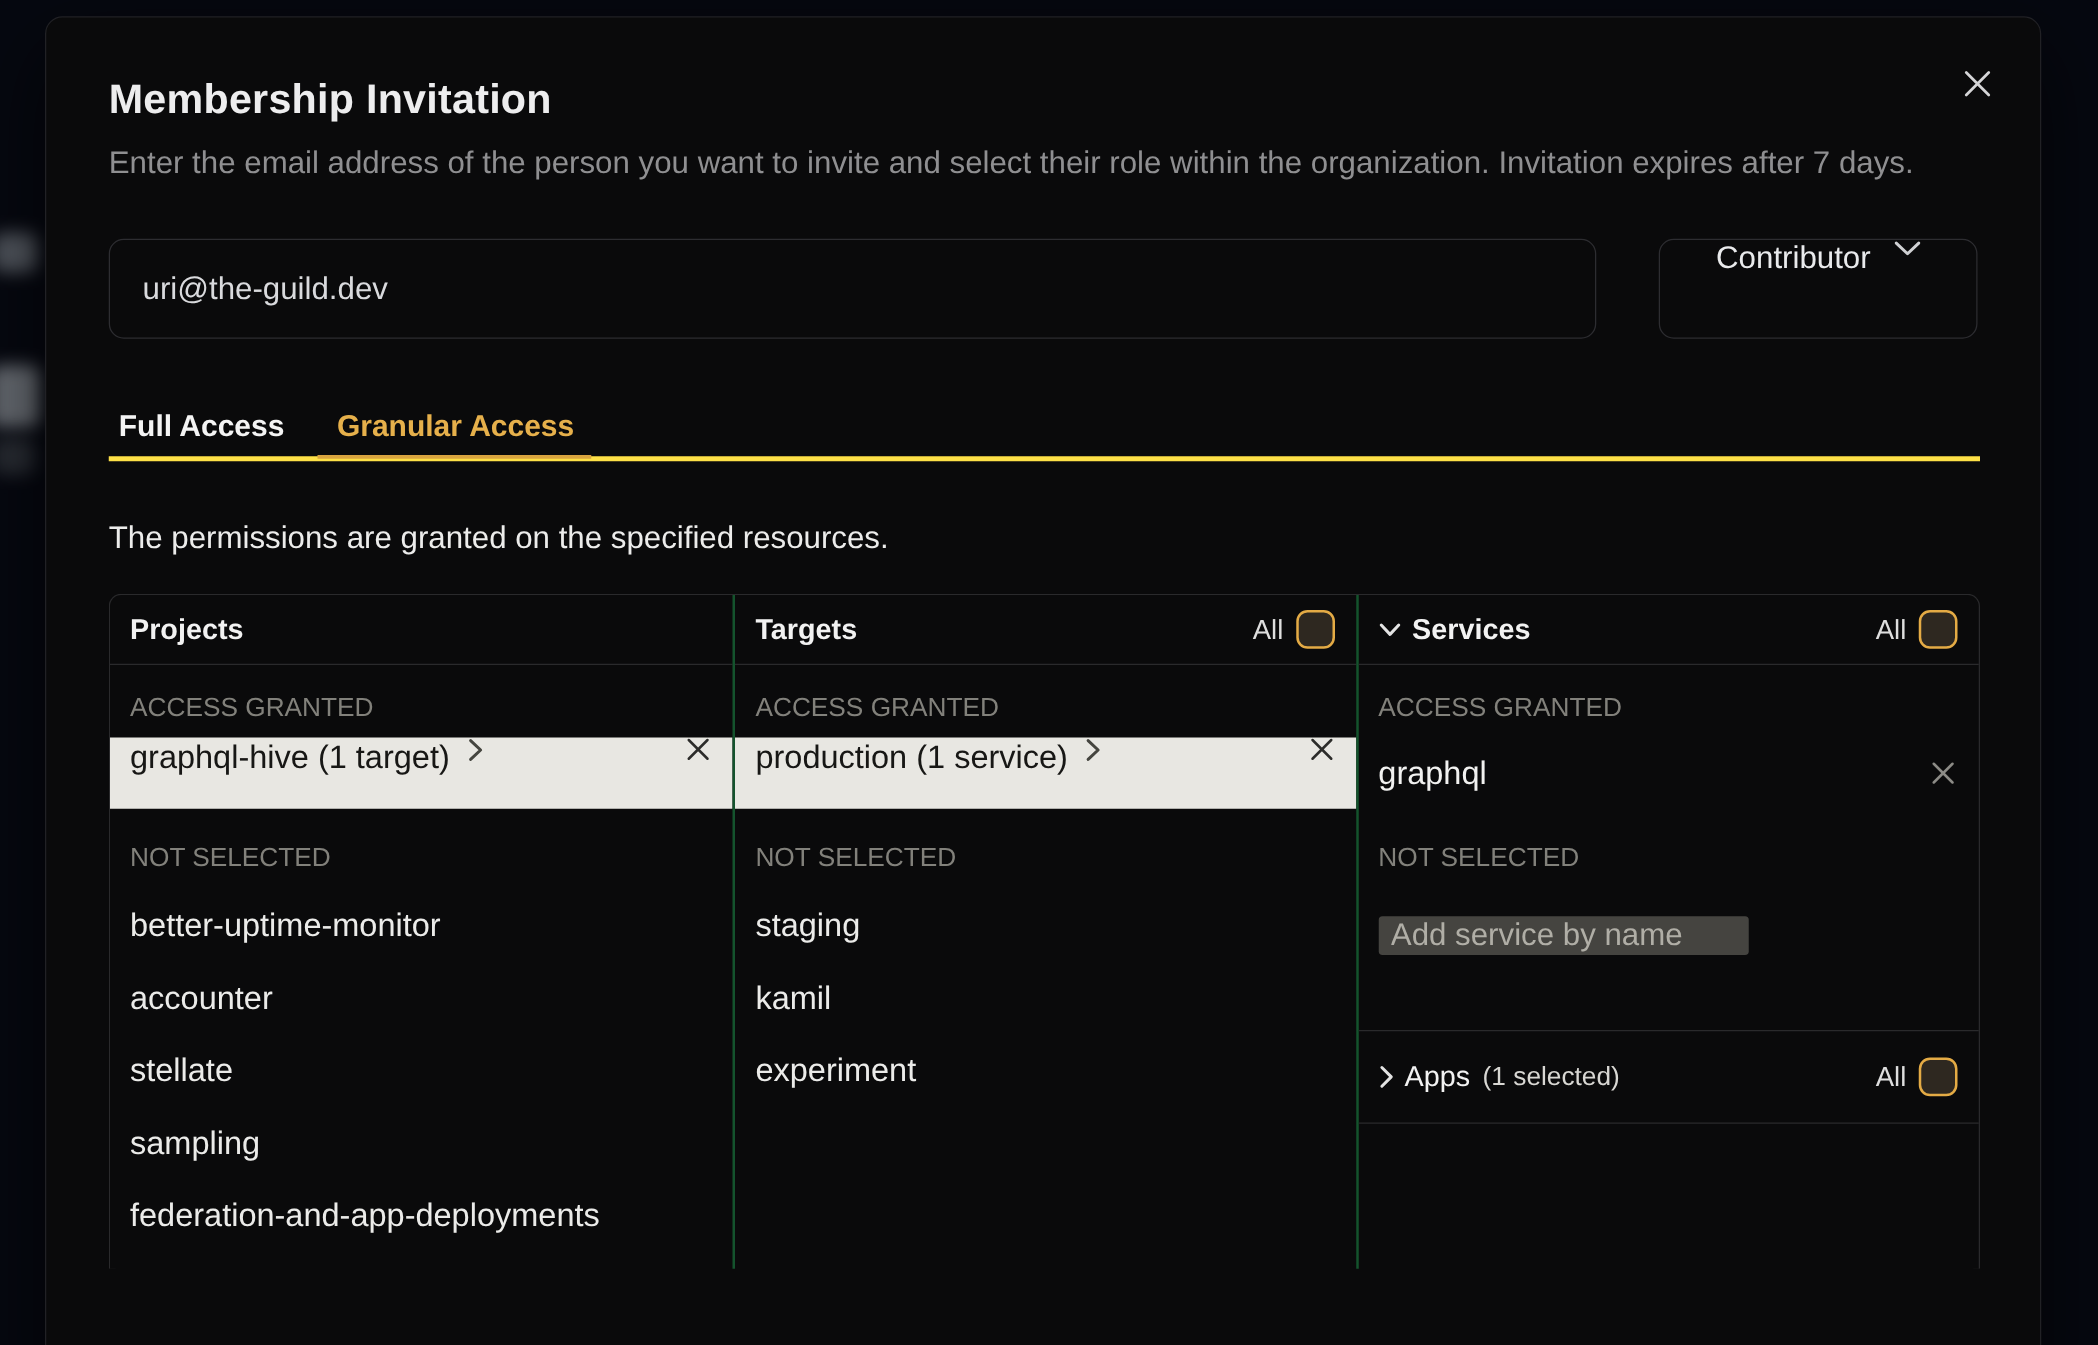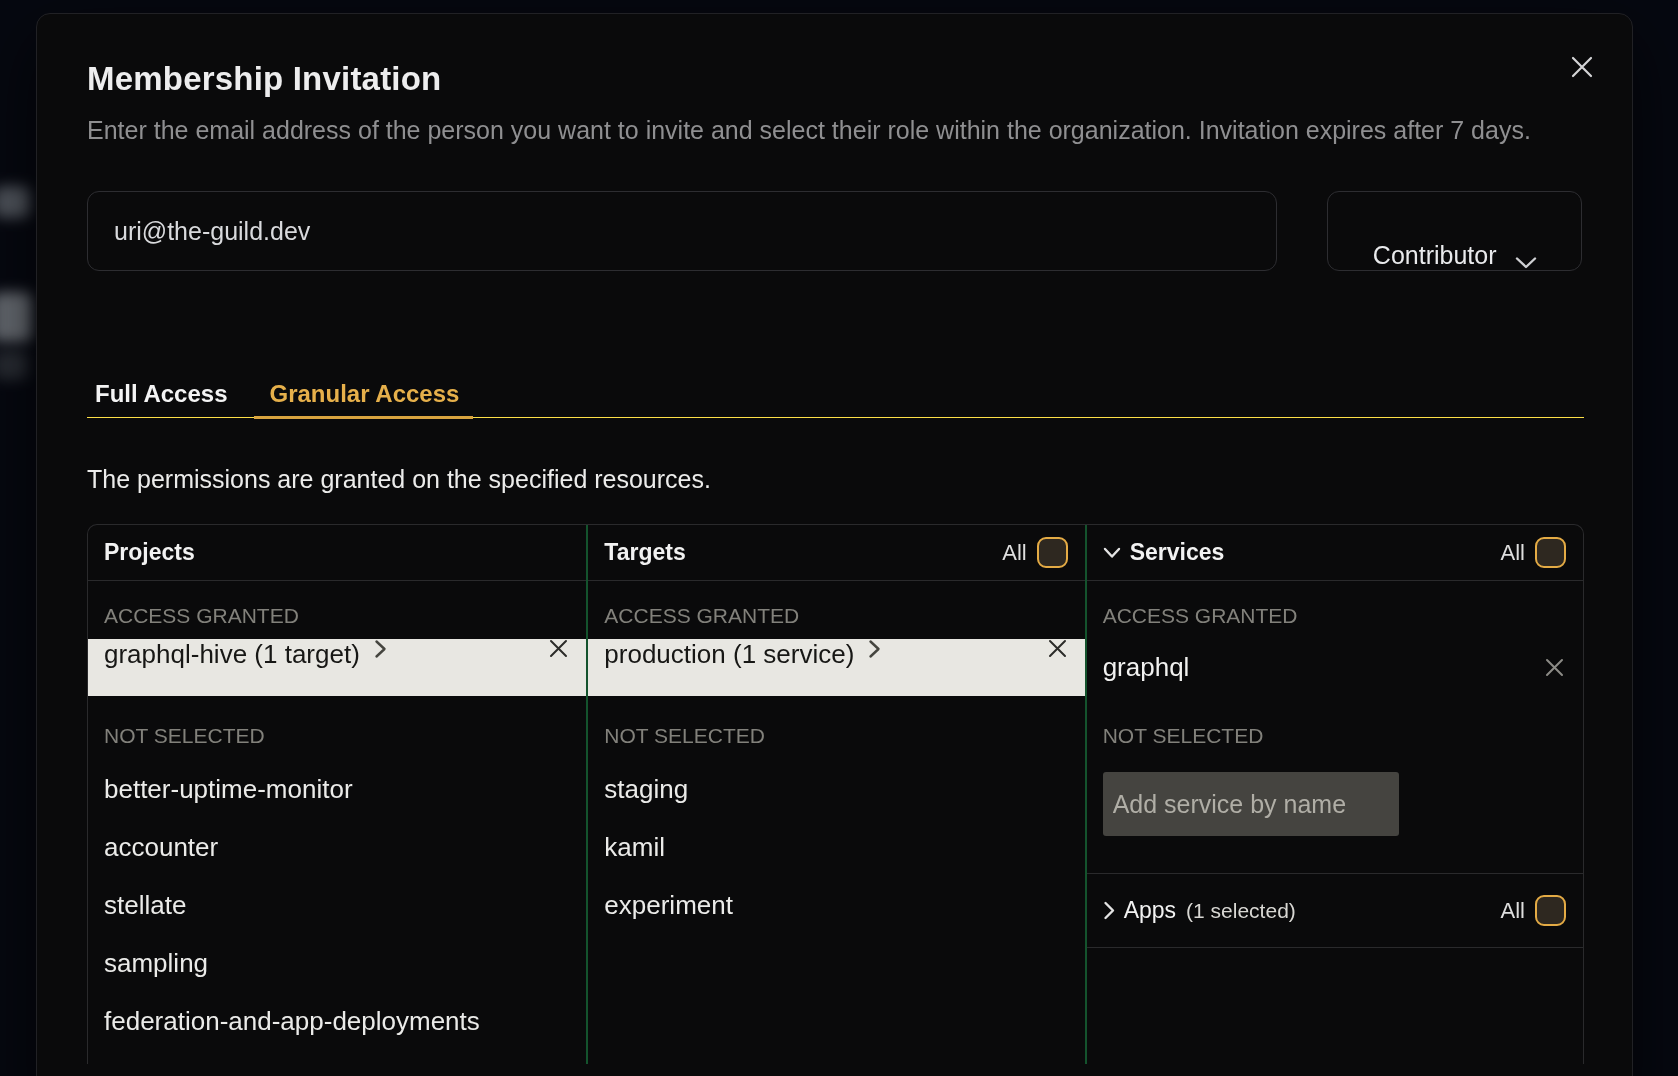--- a/index.html
+++ b/index.html
@@ -28,25 +28,25 @@
   .modal-title { margin-top:46px; font-size:33px; line-height:38px; font-weight:700; color:#ededee; letter-spacing:.2px; }
   .modal-desc { margin-top:12px; width:1497px; font-size:25px; line-height:40px; color:#8f8f91; }
 
   .invite-row { margin-top:41px; display:flex; gap:50px; }
   .email-input {
     width:1192px; height:80px; background:transparent; border:1px solid #2d2d31; border-radius:12px;
     color:#d9dadd; font-size:25px; padding:0 26px; font-family:inherit; outline:none;
   }
   .role-select {
     width:255px; height:80px; background:transparent; border:1px solid #2d2d31; border-radius:12px;
-    color:#e9eaec; font-size:25px; display:flex; align-items:flex-end; justify-content:center; gap:18px;
+    color:#e9eaec; font-size:25px; display:flex; align-items:flex-start; justify-content:center; gap:18px;
     cursor:pointer; font-family:inherit;
   }
 
-  .tabs { margin-top:108px; display:flex; gap:14px; border-bottom:1px solid #fde047; width:1497px; }
+  .tabs { margin-top:56px; display:flex; gap:14px; border-bottom:4px solid #fde047; width:1497px; }
   .tab {
     font-size:24px; font-weight:700; line-height:30px; padding:0 12px 7px 8px;
     border-bottom:3px solid transparent; margin-bottom:-2px; color:#f4f4f4; cursor:pointer;
   }
   .tab.active { color:#e6b04b; border-bottom-color:#d9a43f; padding:0 14px 7px 16px; }
 
   .perm-note { margin-top:47px; font-size:25px; color:#ececeb; }
 
   .res-table {
     margin-top:30px; width:1497px; height:540px;
@@ -74,21 +74,21 @@
   .selected-row .chev { margin-left:14px; display:flex; }
   .row-x { margin-left:auto; background:none; border:none; cursor:pointer; display:flex; align-items:center; }
   .item { height:58px; display:flex; align-items:center; padding:0 16px; font-size:26px; color:#ebebe9; cursor:pointer; }
   .items { margin-top:14px; }
   .granted-row {
     margin-top:13px; height:57px; display:flex; align-items:center;
     padding:0 19px 0 16px; font-size:26px; color:#f1f1f0; cursor:pointer;
   }
   .services-main { height:268px; border-bottom:1px solid #2a2a2c; }
   .add-input {
-    display:block; margin:26px 16px 0; width:296px; height:64px; background:#454440; border:none; border-radius:3px;
+    display:block; margin:36px 16px 0; width:296px; height:31px; background:#454440; border:none; border-radius:3px;
     color:#fdba74; font-size:25px; padding:0 10px; font-family:inherit; outline:none;
   }
   .add-input::placeholder { color:#b0aea6; opacity:1; }
   .apps-row {
     height:74px; border-bottom:1px solid #2a2a2c; display:flex; align-items:center;
     padding:0 17px 0 16px; cursor:pointer;
   }
   .apps-row .apps-name { font-size:23px; font-weight:400; color:#f2f2f2; margin:0 10px 0 9px; }
   .apps-row .apps-count { font-size:21px; color:#d8d7d3; }
   svg { display:block; }

